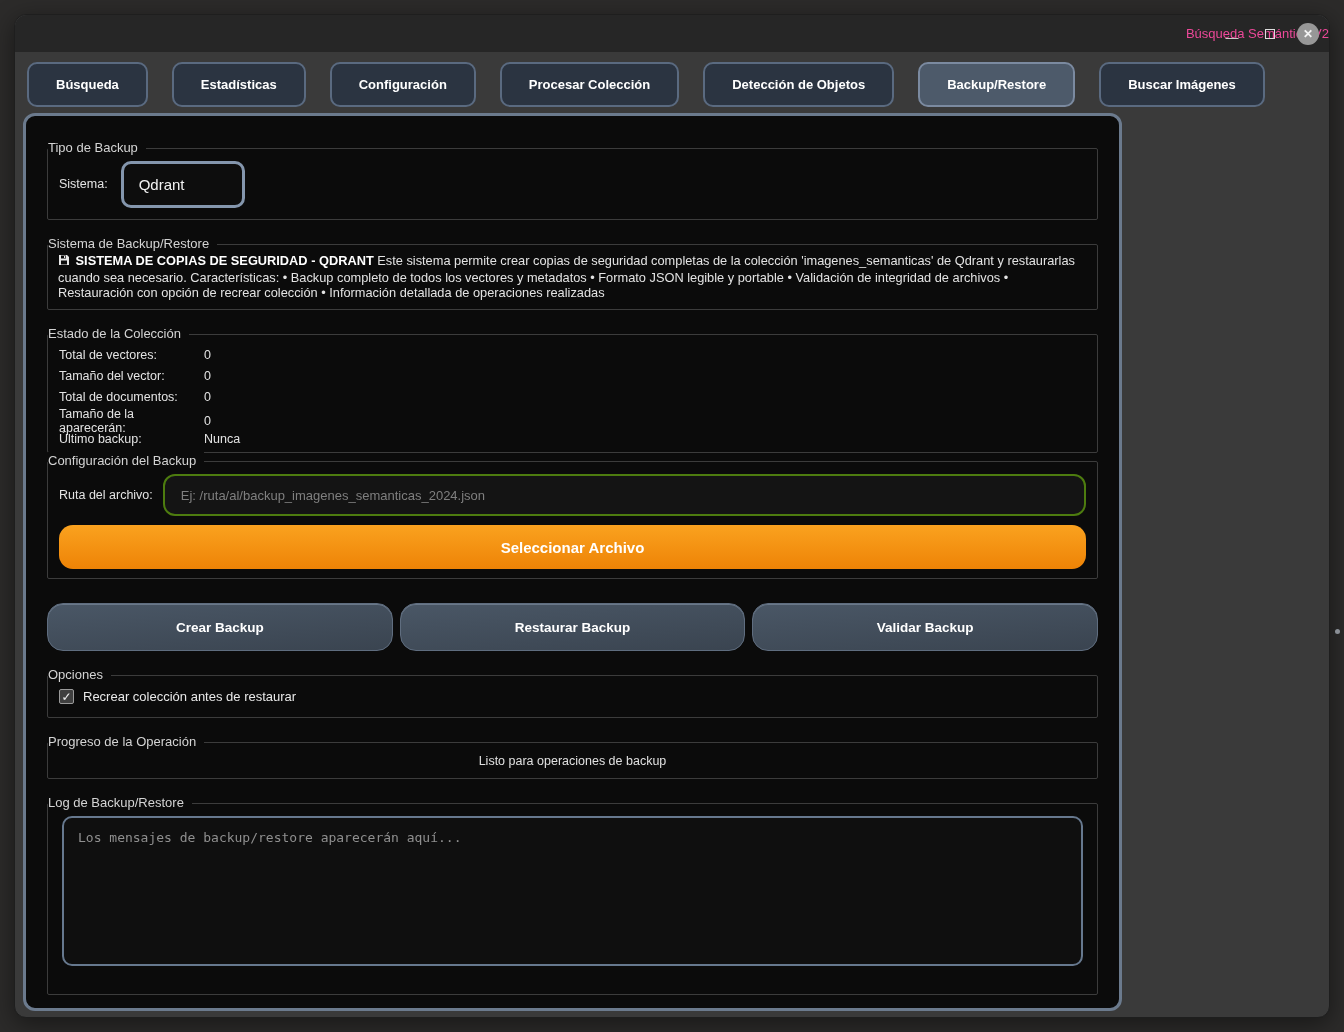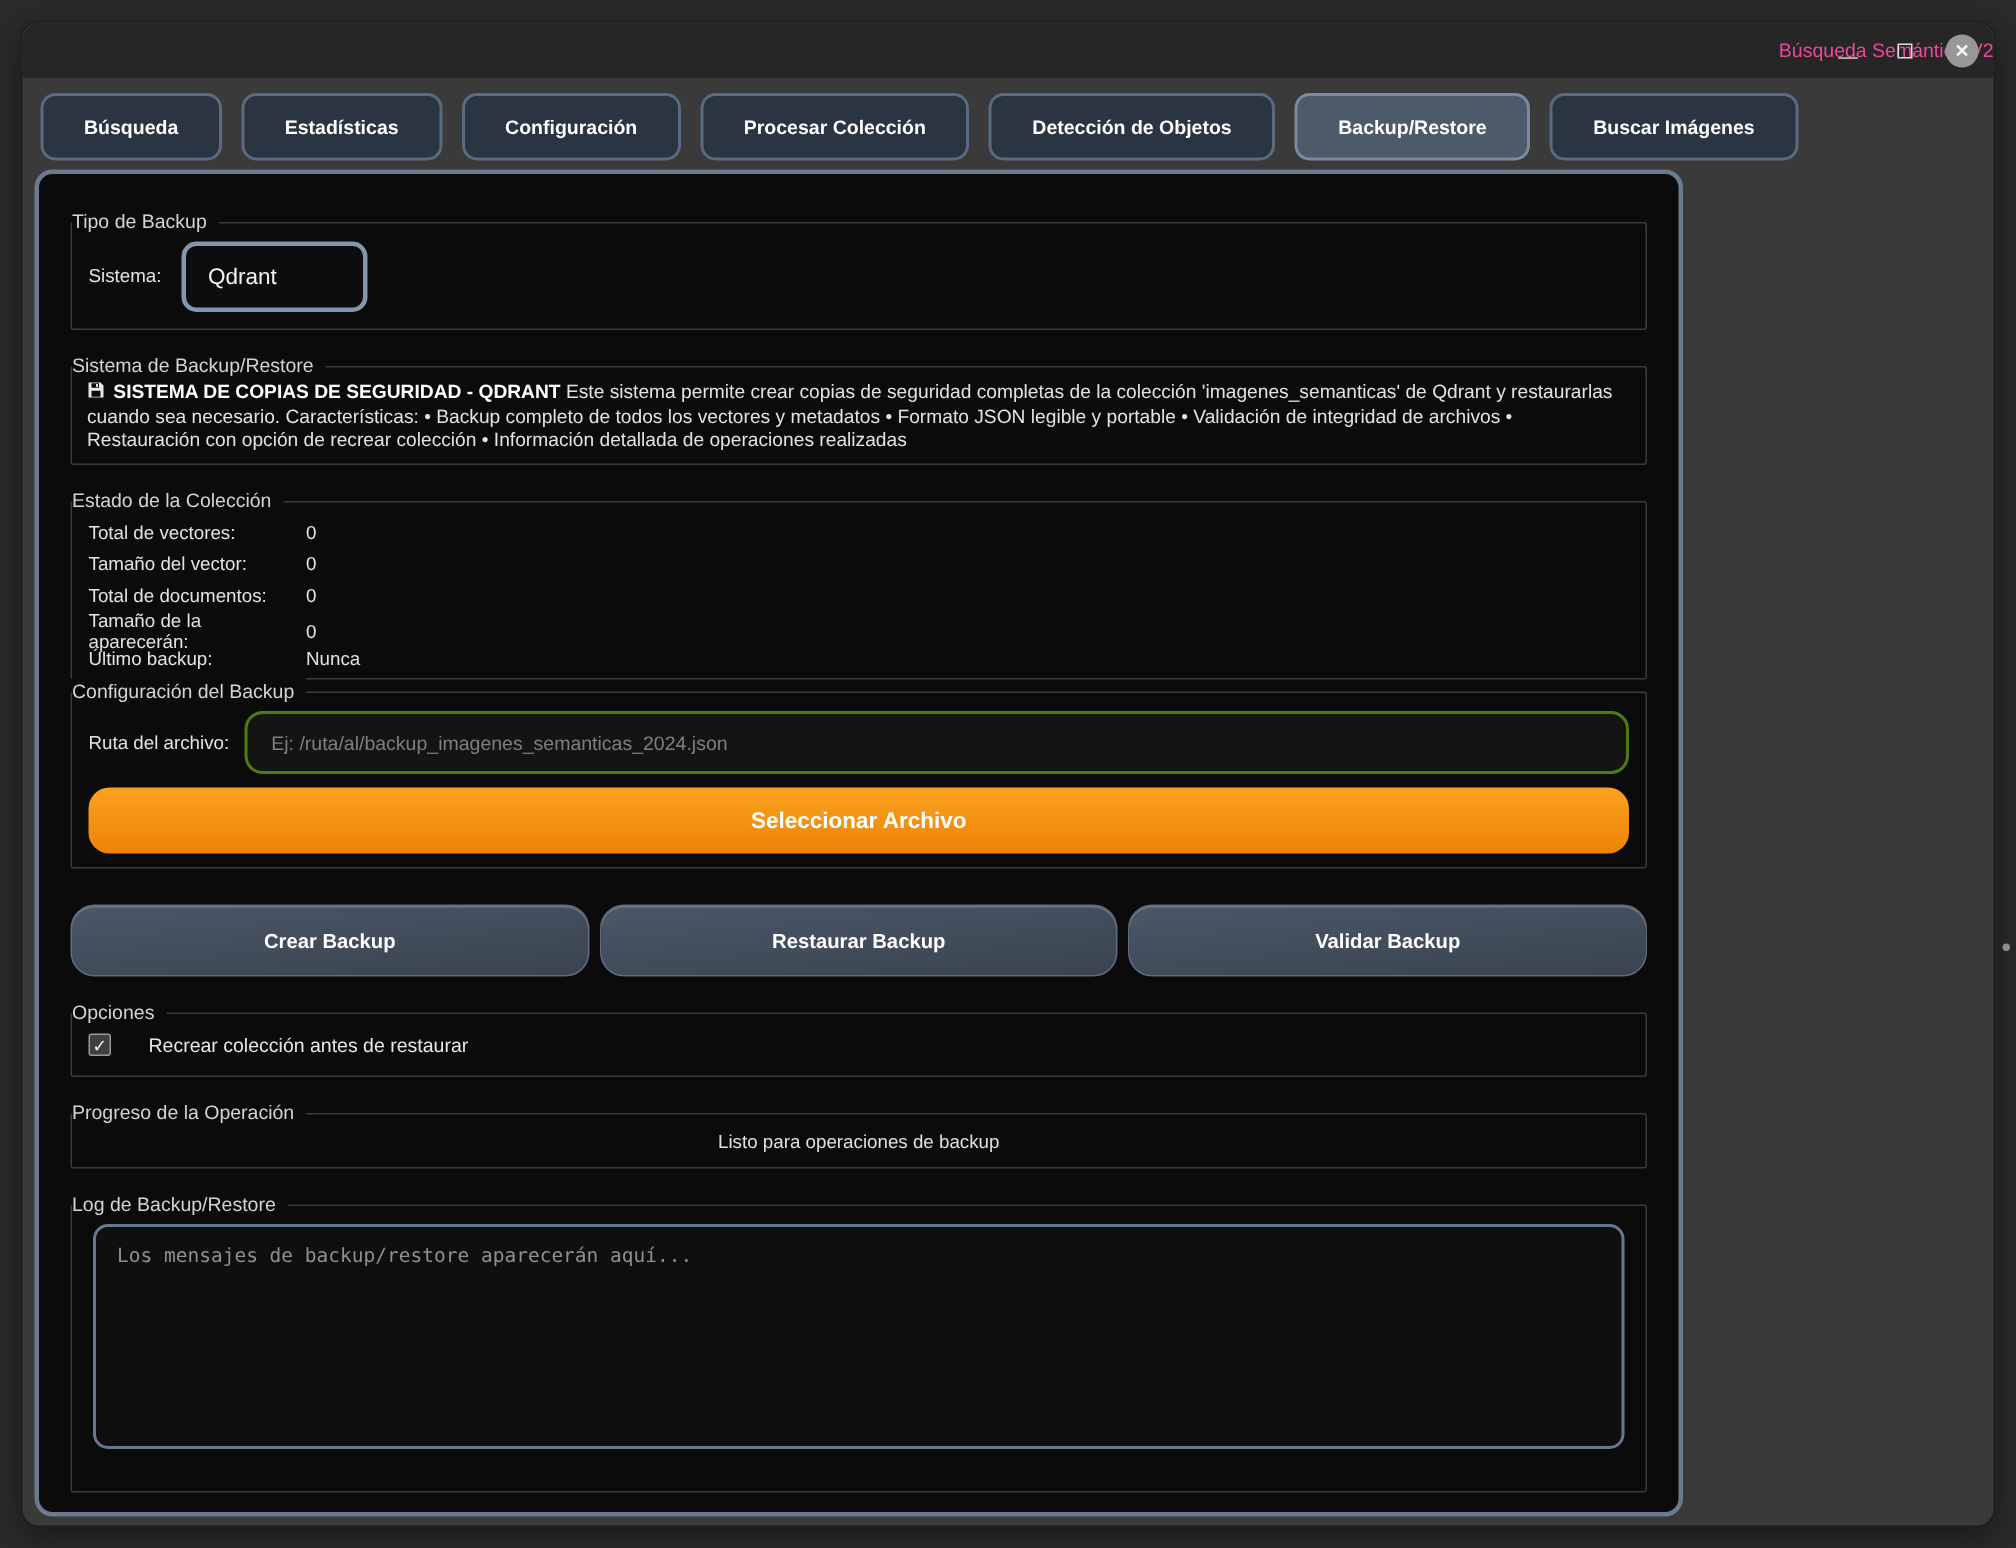--- a/index.html
+++ b/index.html
@@ -32,21 +32,21 @@
   .wc-btn { width:22px; height:22px; display:flex; align-items:center; justify-content:center; cursor:default; }
   .wc-min { color:#dedede; font-size:13px; line-height:10px; padding-top:8px; }
   .wc-max-box { width:10px; height:10px; border:1.5px solid #dedede; }
   .wc-close {
     width:22px; height:22px; border-radius:50%; background:#979797;
     color:#f4f4f4; font-size:12px; font-weight:bold;
     display:flex; align-items:center; justify-content:center;
   }
   
   .tabbar {
-    display:flex; gap:13px; padding:10px 0 0 12px; height:57px; align-items:flex-start;
+    display:flex; gap:24px; padding:10px 0 0 12px; height:57px; align-items:flex-start;
   }
   .tab {
     height:45px; padding:0 27px; display:flex; align-items:center; justify-content:center;
     background:#2b3441; border:2px solid #5a6a80; border-radius:10px;
     font-size:13px; font-weight:bold; color:#ffffff; white-space:nowrap;
     cursor:pointer;
   }
   .tab.active { background:#4d5a6a; border-color:#7b8aa0; }
   
   .panel {
@@ -101,21 +101,21 @@
   .actions { margin-top:24px; display:flex; gap:7px; }
   .btn-slate {
     flex:1; height:48px; border-radius:16px;
     background:linear-gradient(175deg, #4a5766 0%, #3a4450 100%);
     border:1px solid #5f6d7f;
     box-shadow:inset 0 1px 0 #6a7889;
     font-family:"Liberation Sans", sans-serif;
     font-size:13.5px; font-weight:bold; color:#ffffff; cursor:pointer;
   }
   
-  .sec-opciones { margin-top:24px; height:43px; display:flex; align-items:center; padding-left:11px;gap:16px; }
+  .sec-opciones { margin-top:24px; height:43px; display:flex; align-items:center; padding-left:11px; }
   .checkbox {
     width:15px; height:15px; background:#3f3f3f; border:1px solid #9a9a9a;
     display:flex; align-items:center; justify-content:center;
     font-size:12px; color:#efefef; cursor:pointer; border-radius:2px;
   }
   .check-label { margin-left:9px; font-size:13px; color:#e8e8e8; }
   
   .sec-progreso { margin-top:24px; height:37px; display:flex; align-items:center; justify-content:center; }
   .progress-text { font-size:12.5px; color:#e0e0e0; }
   

